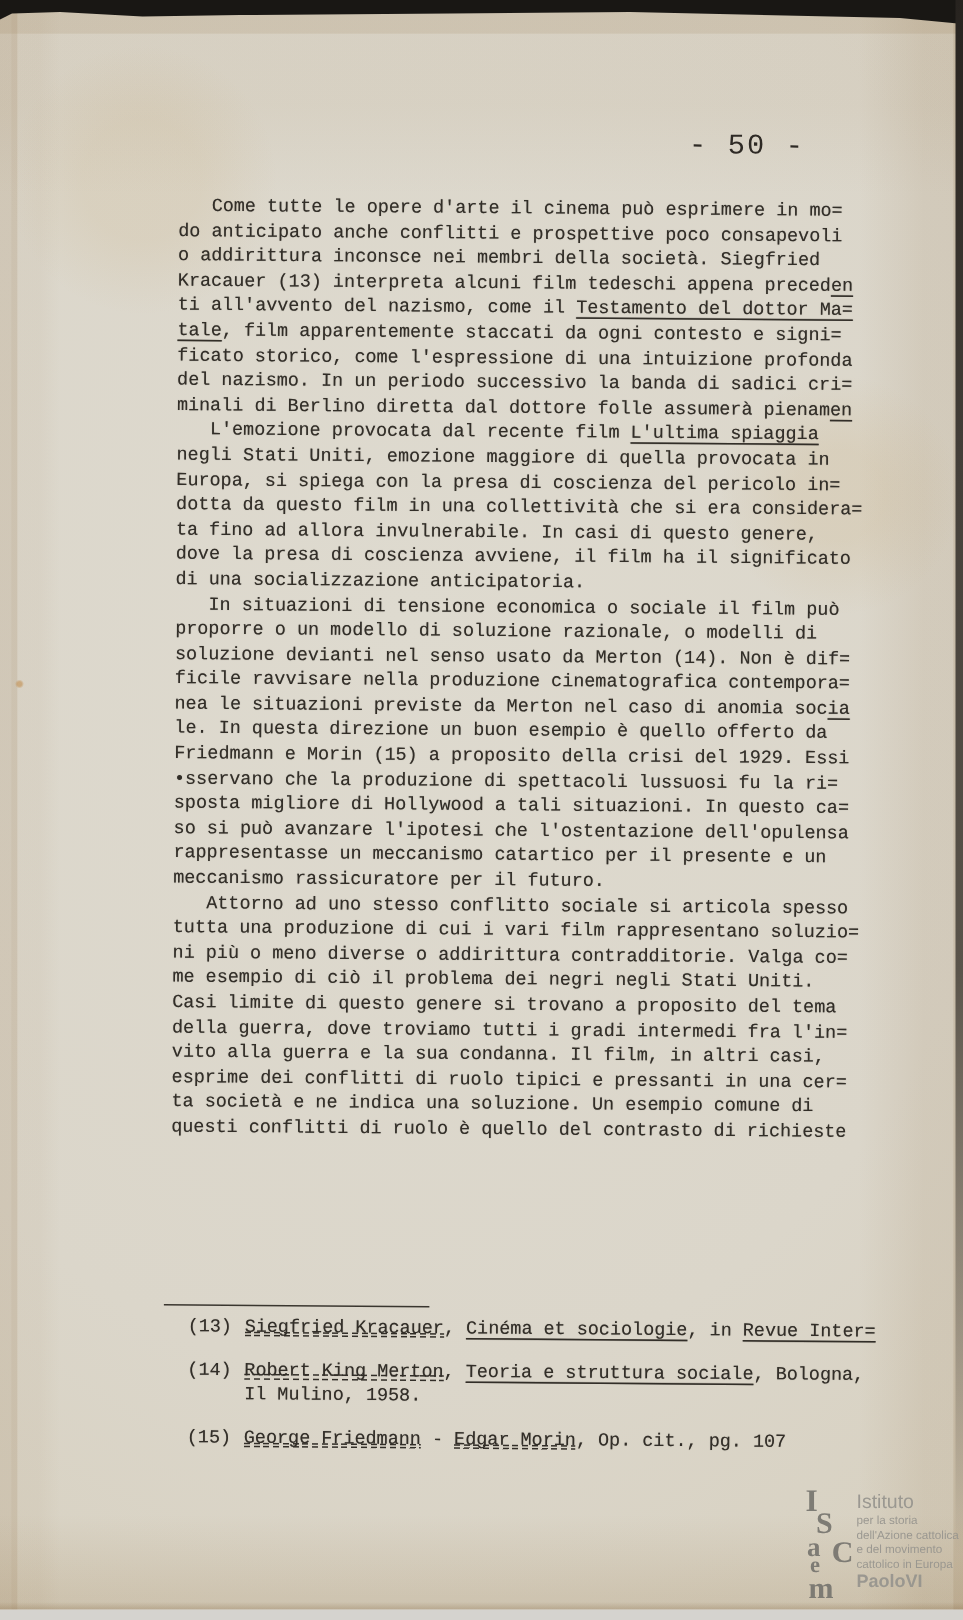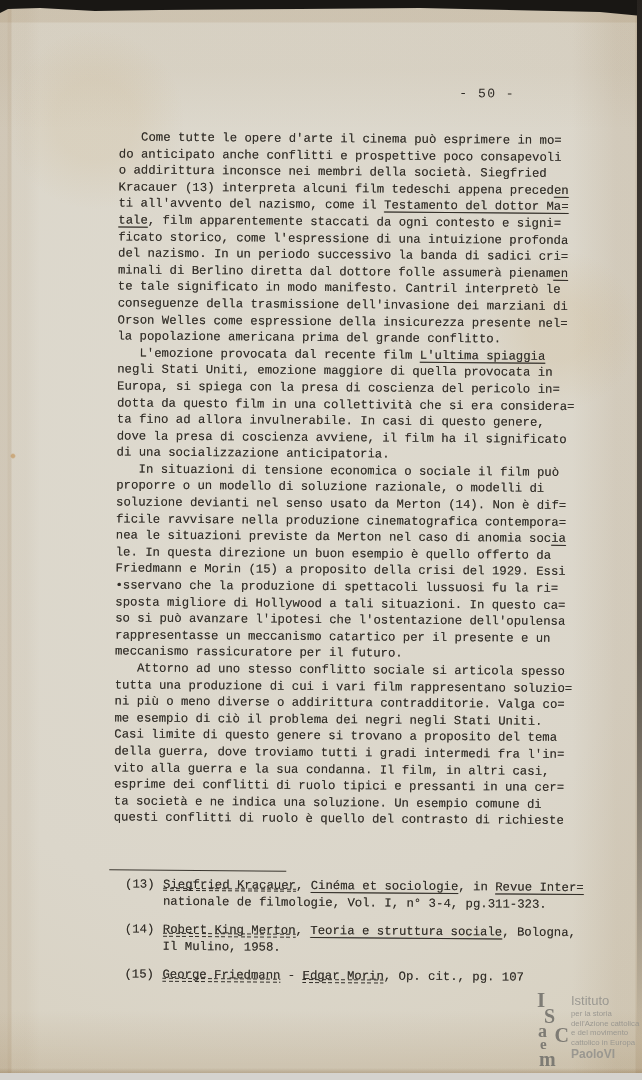--- a/index.html
+++ b/index.html
@@ -35,21 +35,21 @@
   .edge-bottom{
     position:absolute;left:0;bottom:0;width:642px;height:7px;background:#d5d3cf;
   }
   .content{
     position:absolute;inset:0;
     transform:rotate(0.45deg);
     transform-origin:320px 520px;
   }
   .page-number{
     position:absolute;left:456px;top:85px;
-    font-size:13px;letter-spacing:1.5px;
+    font-size:19px;letter-spacing:1.5px;
     color:#2e2a25;
   }
   .body-text{
     position:absolute;left:116px;top:131px;width:480px;
     font-size:12.3px;line-height:16.6px;
     text-shadow:0 0 0.5px rgba(46,42,36,0.55);
   }
   .para{margin:0;white-space:pre;}
   .u-solid{text-decoration:underline;text-decoration-thickness:1.2px;text-underline-offset:2.5px;}
   .u-eq{
@@ -114,25 +114,21 @@
 
     <div class="body-text">
         <div class="para"><span>   Come tutte le opere d'arte il cinema può esprimere in mo=
 do anticipato anche conflitti e prospettive poco consapevoli
 o addirittura inconsce nei membri della società. Siegfried
 Kracauer (13) interpreta alcuni film tedeschi appena preced</span><span class="u-solid">en</span><span>
 ti all'avvento del nazismo, come il </span><span class="u-solid">Testamento del dottor Ma=</span><span>
 </span><span class="u-solid">tale</span><span>, film apparentemente staccati da ogni contesto e signi=
 ficato storico, come l'espressione di una intuizione profonda
 del nazismo. In un periodo successivo la banda di sadici cri=
-minali di Berlino diretta dal dottore folle assumerà pienam</span><span class="u-solid">en</span><span>
-te tale significato in modo manifesto. Cantril interpretò le
-conseguenze della trasmissione dell'invasione dei marziani di
-Orson Welles come espressione della insicurezza presente nel=
-la popolazione americana prima del grande conflitto.</span></div>
+minali di Berlino diretta dal dottore folle assumerà pienam</span><span class="u-solid">en</span></div>
         <div class="para"><span>   L'emozione provocata dal recente film </span><span class="u-solid">L'ultima spiaggia</span><span>
 negli Stati Uniti, emozione maggiore di quella provocata in
 Europa, si spiega con la presa di coscienza del pericolo in=
 dotta da questo film in una collettività che si era considera=
 ta fino ad allora invulnerabile. In casi di questo genere,
 dove la presa di coscienza avviene, il film ha il significato
 di una socializzazione anticipatoria.</span></div>
         <div class="para"><span>   In situazioni di tensione economica o sociale il film può
 proporre o un modello di soluzione razionale, o modelli di
 soluzione devianti nel senso usato da Merton (14). Non è dif=
@@ -155,22 +151,21 @@
 esprime dei conflitti di ruolo tipici e pressanti in una cer=
 ta società e ne indica una soluzione. Un esempio comune di
 questi conflitti di ruolo è quello del contrasto di richieste</span></div>
       </div>
 
     <div class="fn-sep"></div>
 
     <div class="footnotes">
         <div class="fn">
           <span class="fn-label">(13)</span>
-          <span class="fn-body"><span class="u-eq">Siegfried Kracauer</span><span>, </span><span class="u-solid">Cinéma et sociologie</span><span>, in </span><span class="u-solid">Revue Inter=</span><span>
-nationale de filmologie, Vol. I, n° 3-4, pg.311-323.</span></span>
+          <span class="fn-body"><span class="u-eq">Siegfried Kracauer</span><span>, </span><span class="u-solid">Cinéma et sociologie</span><span>, in </span><span class="u-solid">Revue Inter=</span></span>
         </div>
         <div class="fn">
           <span class="fn-label">(14)</span>
           <span class="fn-body"><span class="u-eq">Robert King Merton</span><span>, </span><span class="u-solid">Teoria e struttura sociale</span><span>, Bologna,
 Il Mulino, 1958.</span></span>
         </div>
         <div class="fn">
           <span class="fn-label">(15)</span>
           <span class="fn-body"><span class="u-eq">George Friedmann</span><span> - </span><span class="u-eq">Edgar Morin</span><span>, Op. cit., pg. 107</span></span>
         </div>

